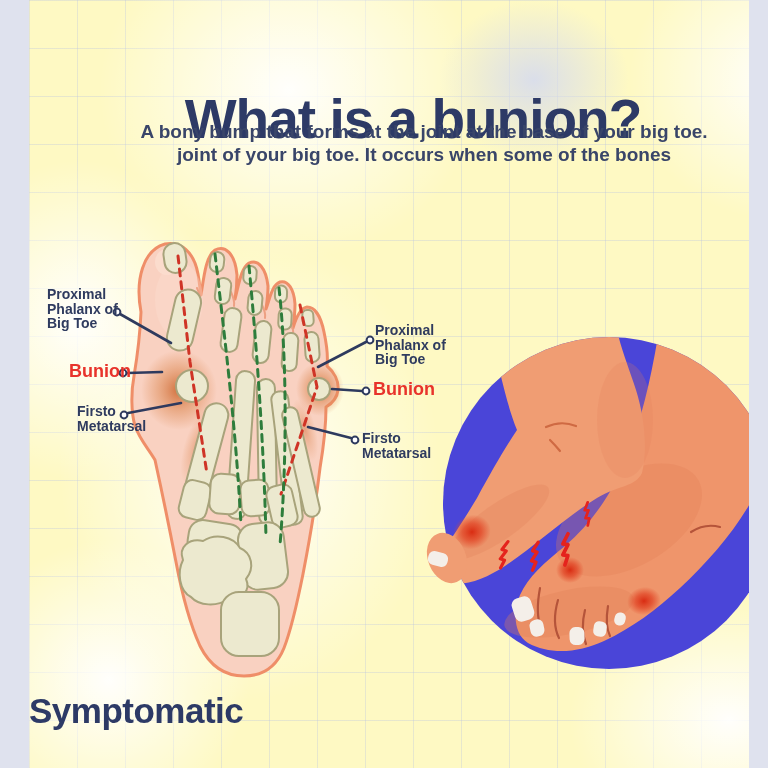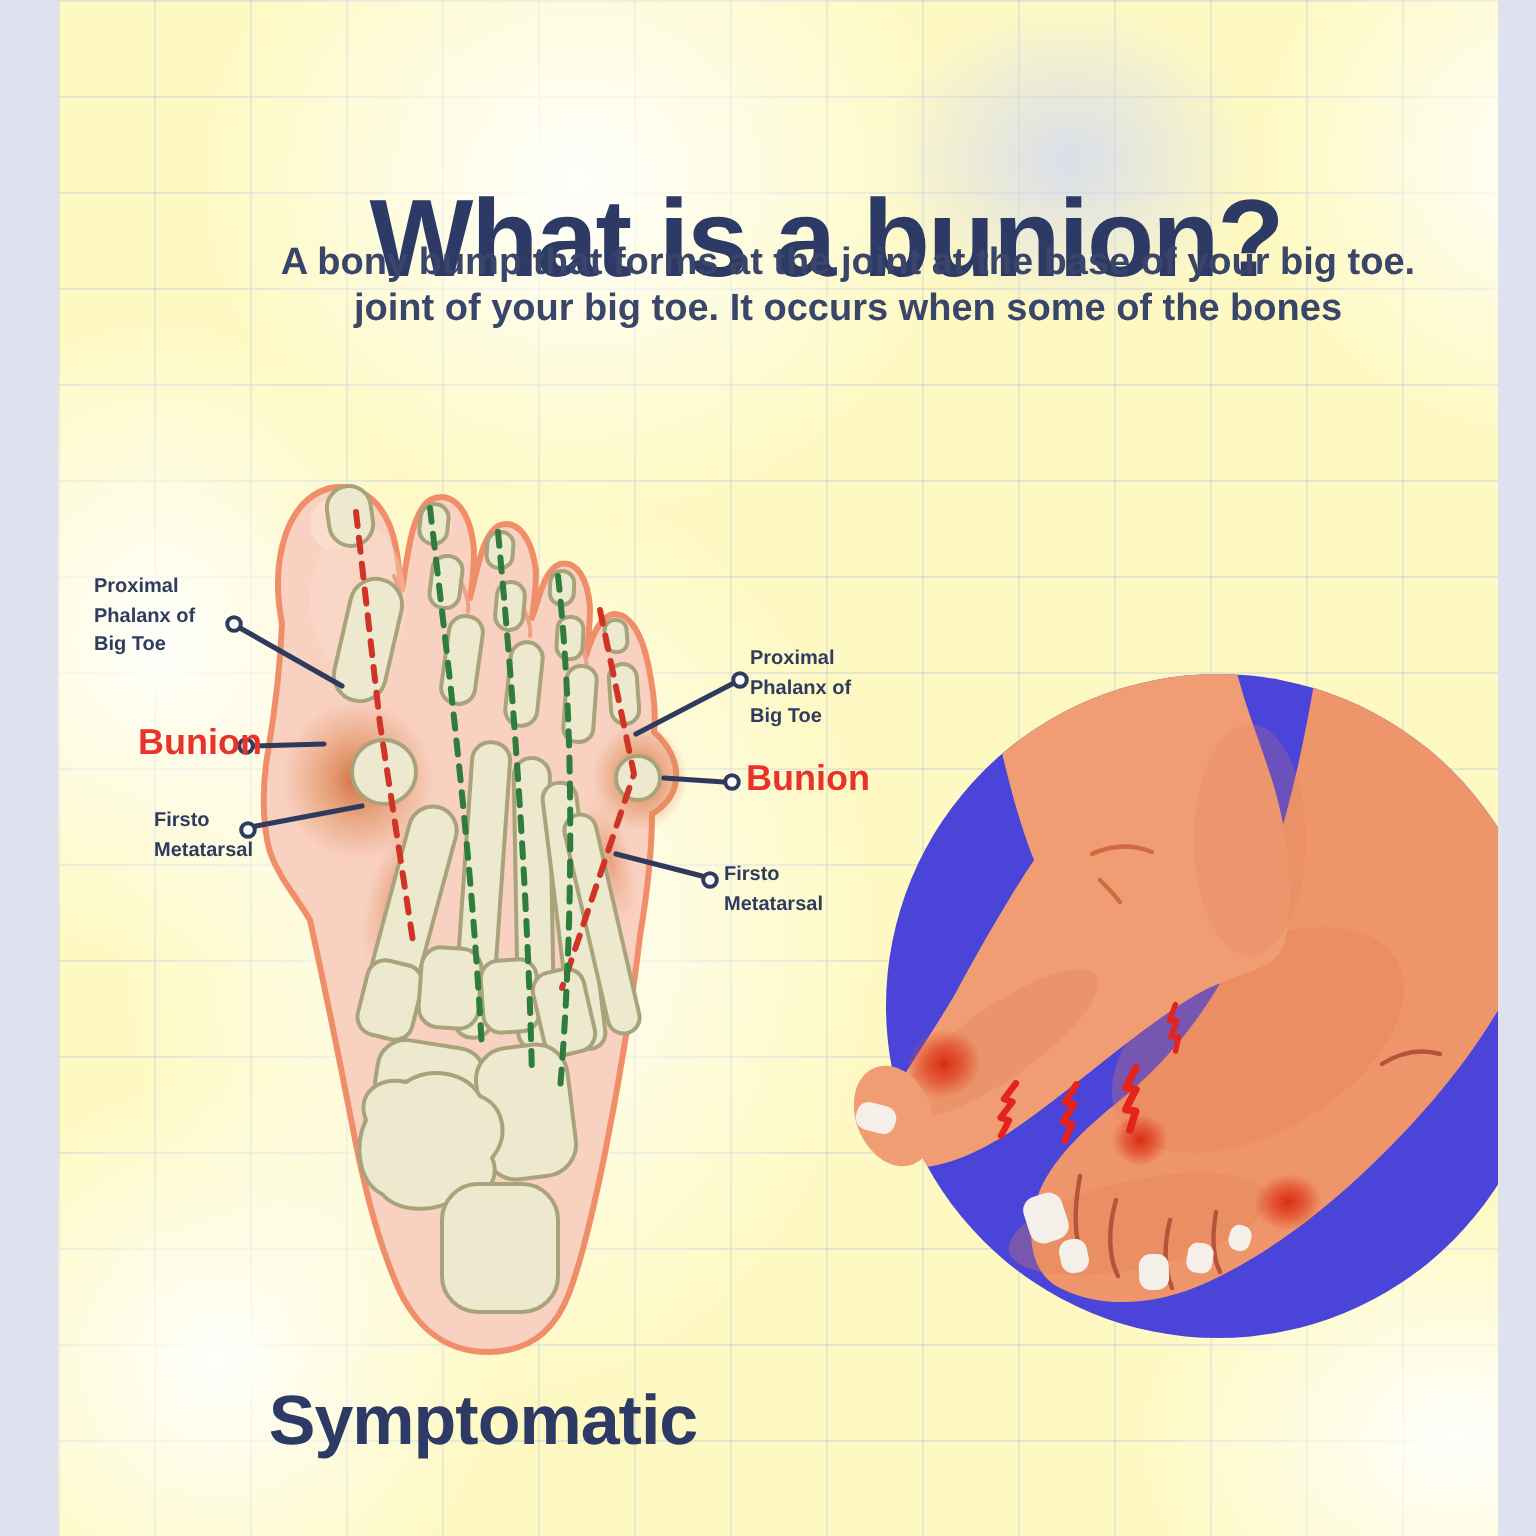--- a/index.html
+++ b/index.html
@@ -30,34 +30,34 @@
     position:absolute;top:50px;left:0;width:768px;text-align:center;
     font-size:55px;font-weight:bold;letter-spacing:-1px;color:#2d3a66;
   }
   .subtitle{
     position:absolute;top:121px;left:11px;width:768px;text-align:center;
     font-size:19px;line-height:22.5px;font-weight:bold;color:#394569;
   }
   .subtitle .ln{display:block;}
 
   .anno{
-    position:absolute;font-size:10px;line-height:14.5px;font-weight:bold;
+    position:absolute;font-size:14px;line-height:14.5px;font-weight:bold;
     color:#2f3b5f;white-space:nowrap;
   }
   .anno .ln{display:block;}
   .anno.red{color:#e8332b;font-size:18px;}
   .anno-prox-l{left:18px;top:287px;}
   .anno-bunion-l{left:40px;top:364px;}
   .anno-met-l{left:48px;top:404px;}
   .anno-prox-r{left:346px;top:323px;}
   .anno-bunion-r{left:344px;top:382px;}
   .anno-met-r{left:333px;top:431px;}
 
   .caption{
-    position:absolute;left:0;top:691px;width:425px;text-align:center;
+    position:absolute;left:0;top:691px;width:425px;text-align:left;
     font-size:35px;font-weight:bold;color:#2d3a66;letter-spacing:-.5px;
   }
   svg.art{position:absolute;inset:0;}
 </style>
 </head>
 <body>
 
 <div class="canvas">
   <div class="grid"></div>
   <div class="blob b-white b1"></div>

